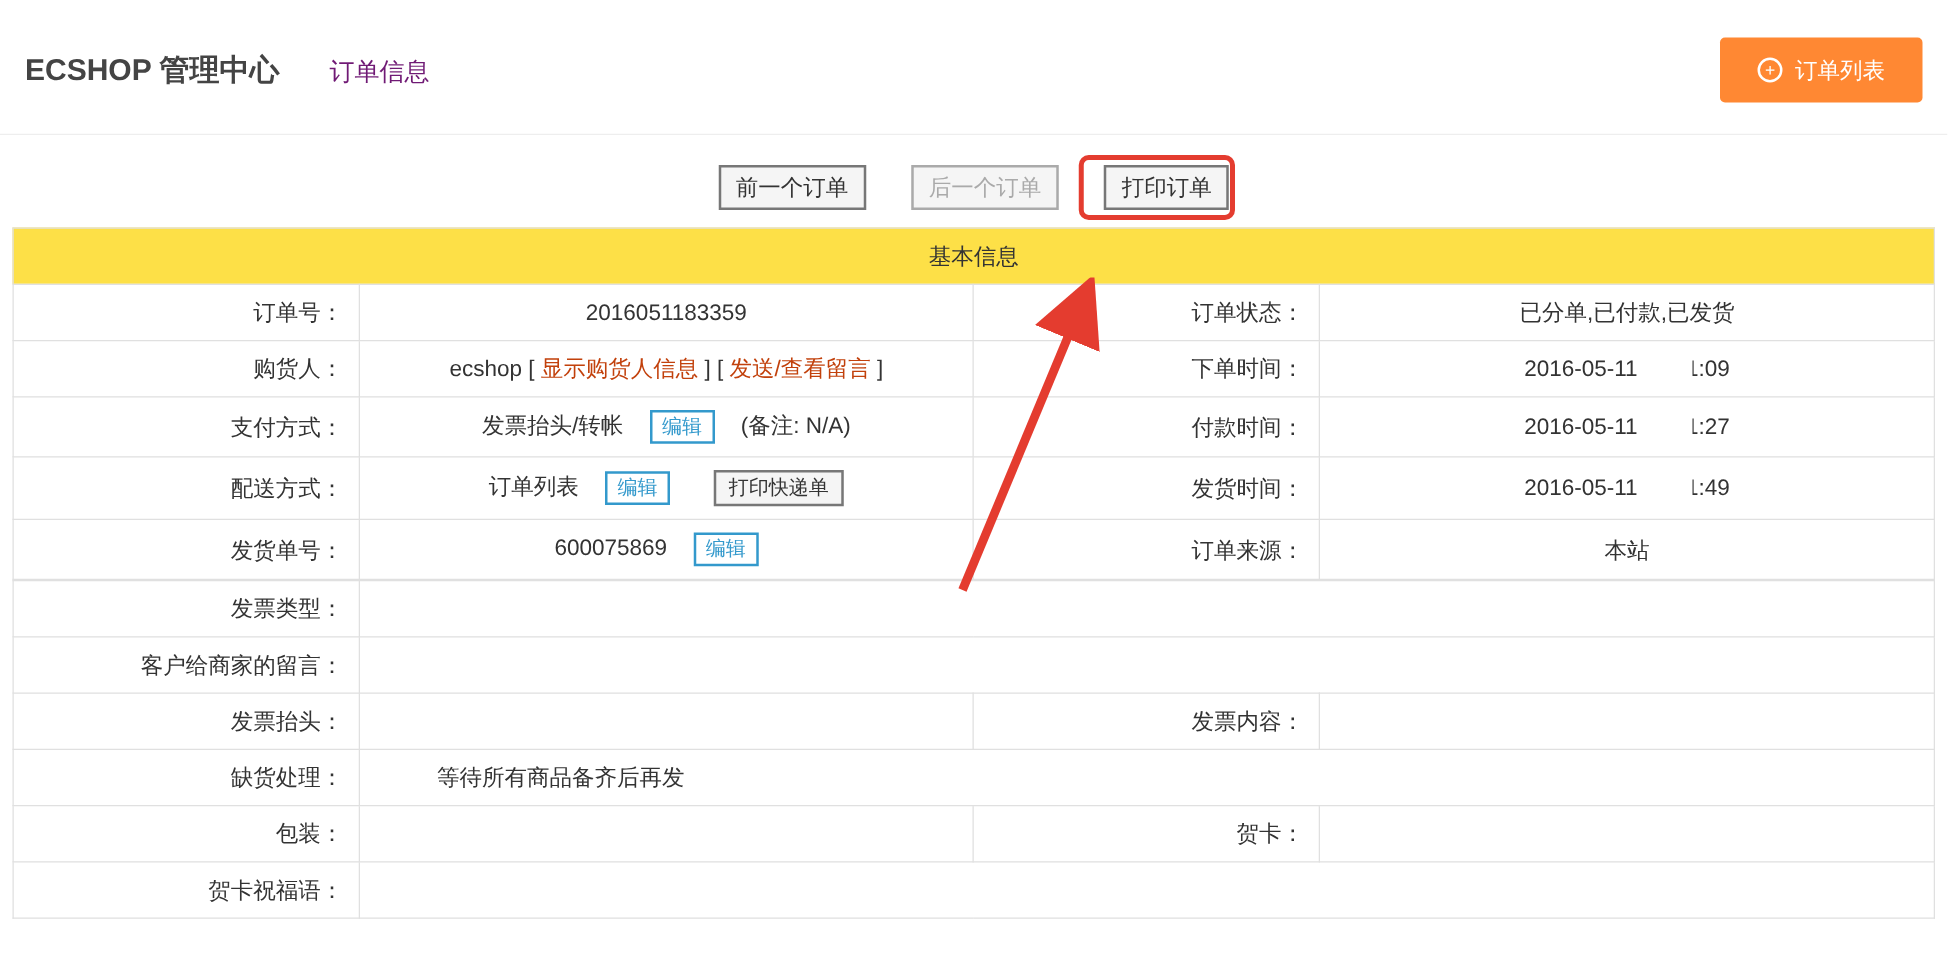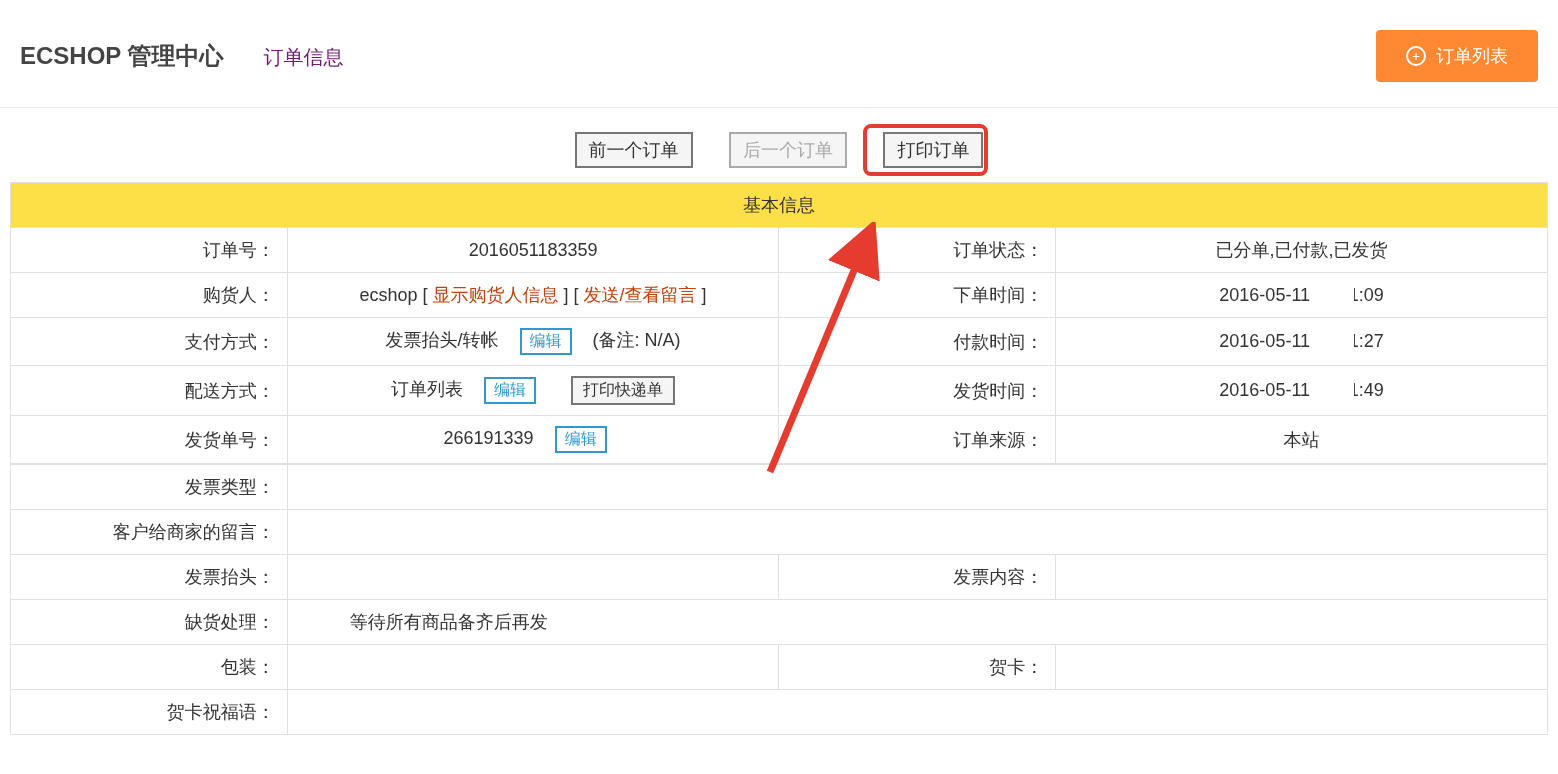--- a/index.html
+++ b/index.html
@@ -231,21 +231,21 @@
         </td>
         <td class="label-cell">发货时间：</td>
         <td class="value-cell" style="position:relative;">
           <span>2016-05-11 16:11:49</span>
           <div class="white-patch" style="left:260px; top:12px;"></div>
         </td>
       </tr>
       <tr>
         <td class="label-cell">发货单号：</td>
         <td class="value-cell">
-          <span>266191339</span>
+          <span>600075869</span>
           <span class="btn-edit">编辑</span>
         </td>
         <td class="label-cell">订单来源：</td>
         <td class="value-cell">本站</td>
       </tr>
     </tbody>
       </table>
 
     <table class="info-table">
       <tbody>

